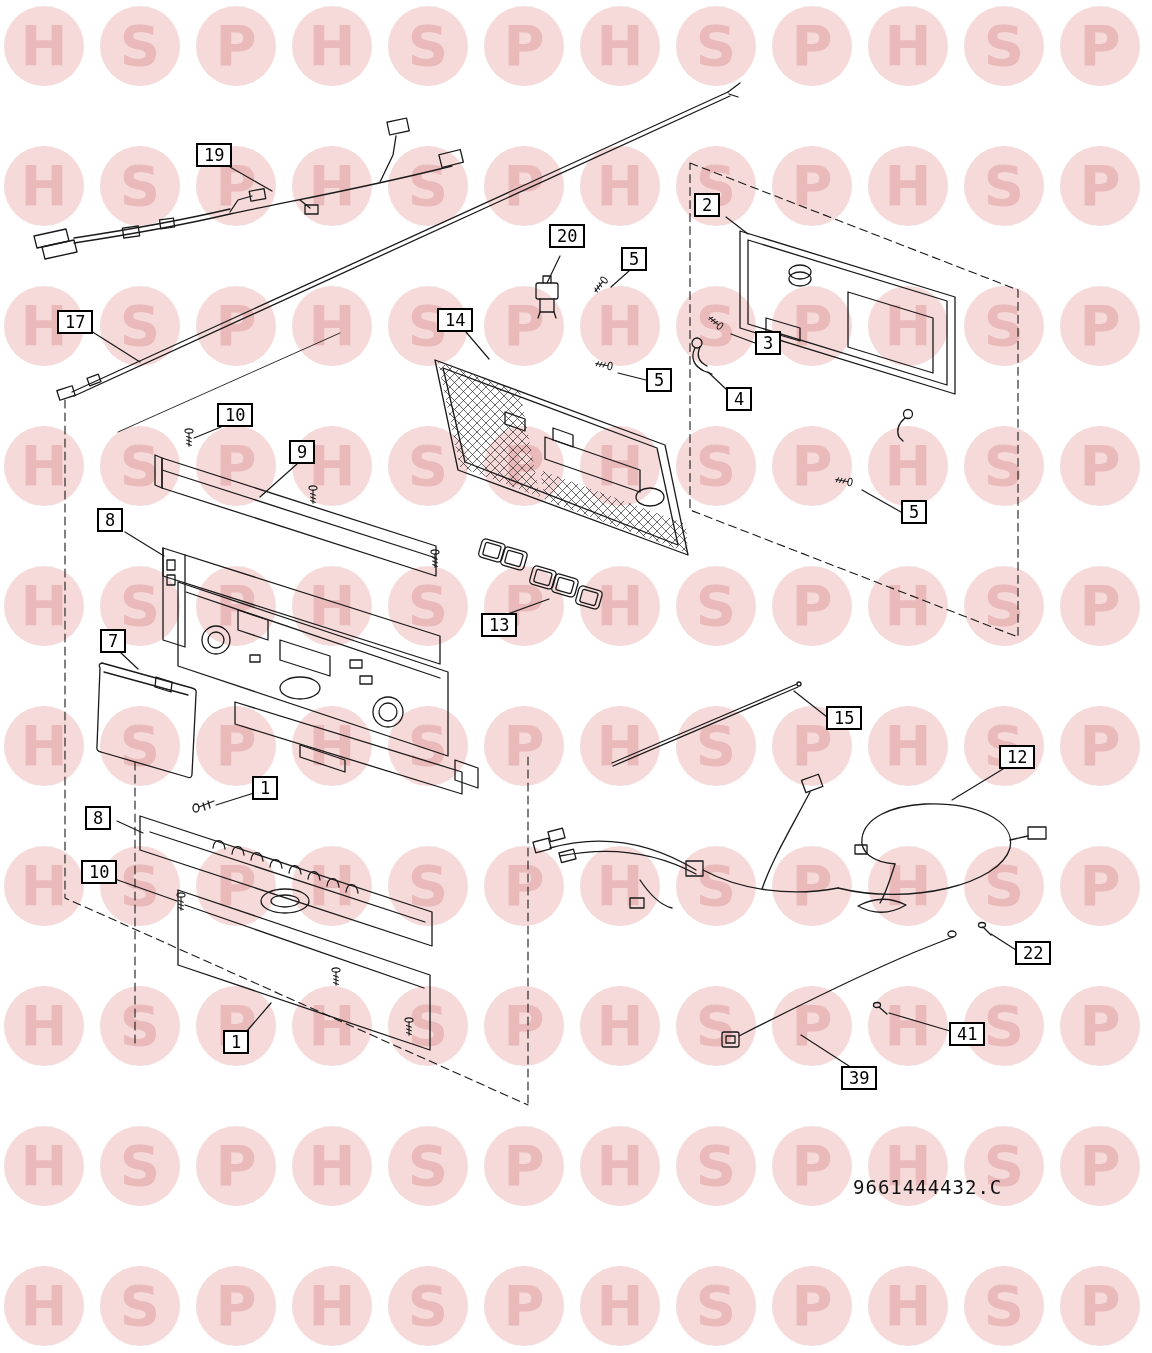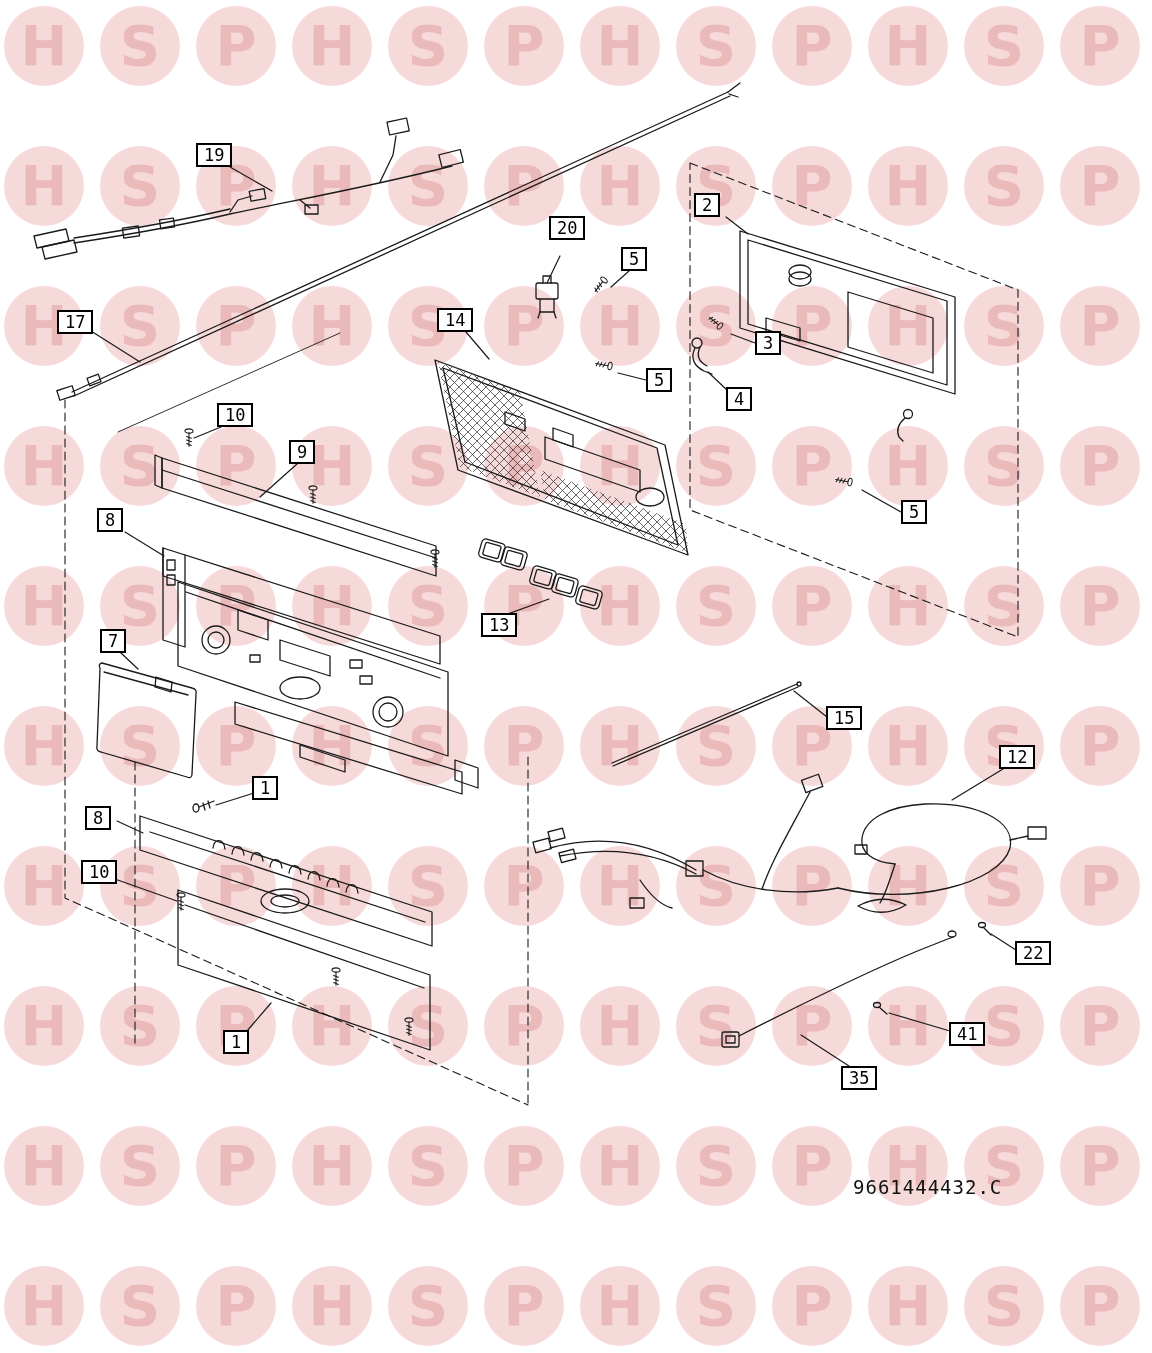--- a/index.html
+++ b/index.html
@@ -394,21 +394,21 @@
       <line x1="112" y1="878" x2="177" y2="901" stroke="#1a1a1a"></line>
       <line x1="1016" y1="950" x2="991" y2="934" stroke="#1a1a1a"></line>
       <line x1="950" y1="1031" x2="889" y2="1013" stroke="#1a1a1a"></line>
       <line x1="247" y1="1031" x2="271" y2="1003" stroke="#1a1a1a"></line>
       <line x1="849" y1="1066" x2="801" y2="1035" stroke="#1a1a1a"></line>
     </g>
 </svg>
 
 <div id="callout-layer">
     <div class="callout" style="left: 196px; top: 143px;">19</div>
-    <div class="callout" style="left: 549px; top: 216px;">20</div>
+    <div class="callout" style="left: 549px; top: 224px;">20</div>
     <div class="callout" style="left: 621px; top: 247px;">5</div>
     <div class="callout" style="left: 694px; top: 193px;">2</div>
     <div class="callout" style="left: 57px; top: 310px;">17</div>
     <div class="callout" style="left: 437px; top: 308px;">14</div>
     <div class="callout" style="left: 755px; top: 331px;">3</div>
     <div class="callout" style="left: 646px; top: 368px;">5</div>
     <div class="callout" style="left: 726px; top: 387px;">4</div>
     <div class="callout" style="left: 217px; top: 403px;">10</div>
     <div class="callout" style="left: 289px; top: 440px;">9</div>
     <div class="callout" style="left: 901px; top: 500px;">5</div>
@@ -416,16 +416,16 @@
     <div class="callout" style="left: 481px; top: 613px;">13</div>
     <div class="callout" style="left: 100px; top: 629px;">7</div>
     <div class="callout" style="left: 826px; top: 706px;">15</div>
     <div class="callout" style="left: 999px; top: 745px;">12</div>
     <div class="callout" style="left: 252px; top: 776px;">1</div>
     <div class="callout" style="left: 85px; top: 806px;">8</div>
     <div class="callout" style="left: 81px; top: 860px;">10</div>
     <div class="callout" style="left: 1015px; top: 941px;">22</div>
     <div class="callout" style="left: 949px; top: 1022px;">41</div>
     <div class="callout" style="left: 223px; top: 1030px;">1</div>
-    <div class="callout" style="left: 841px; top: 1066px;">35</div>
+    <div class="callout" style="left: 841px; top: 1066px;">39</div>
   </div>
 
 <div class="doc-number">9661444432.C</div>
 
 </body></html>

